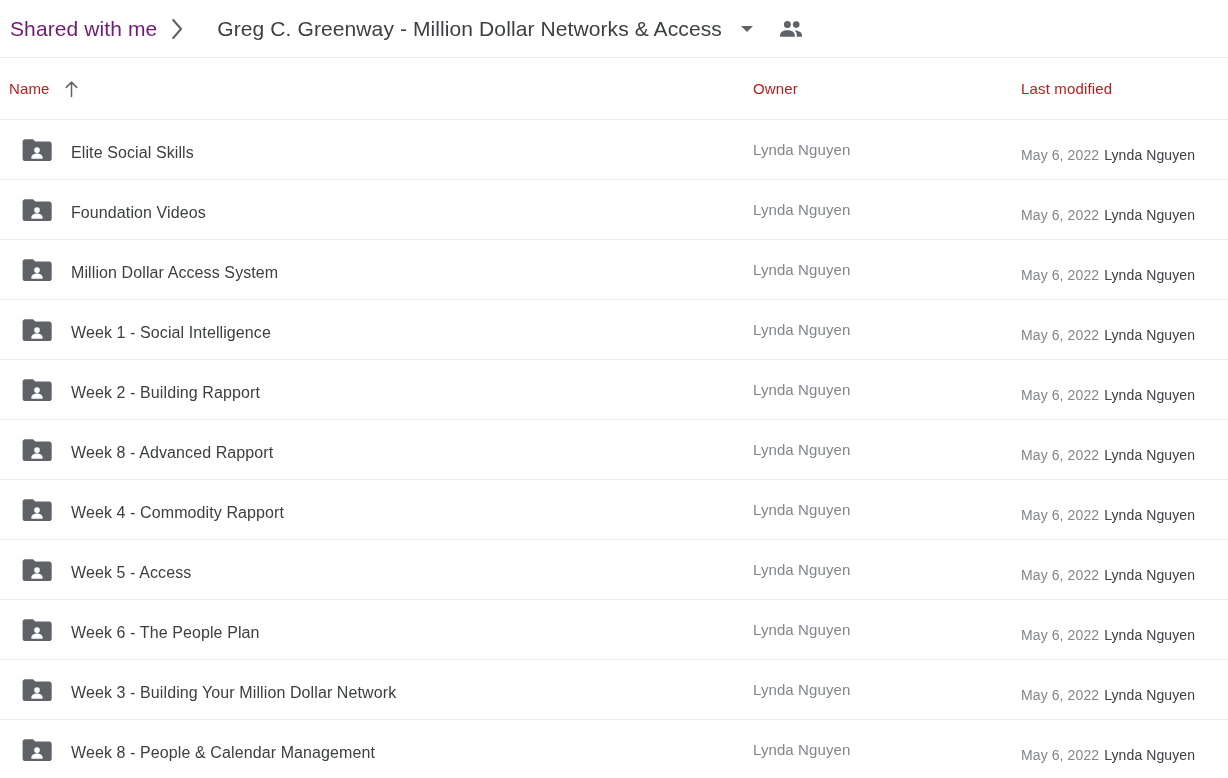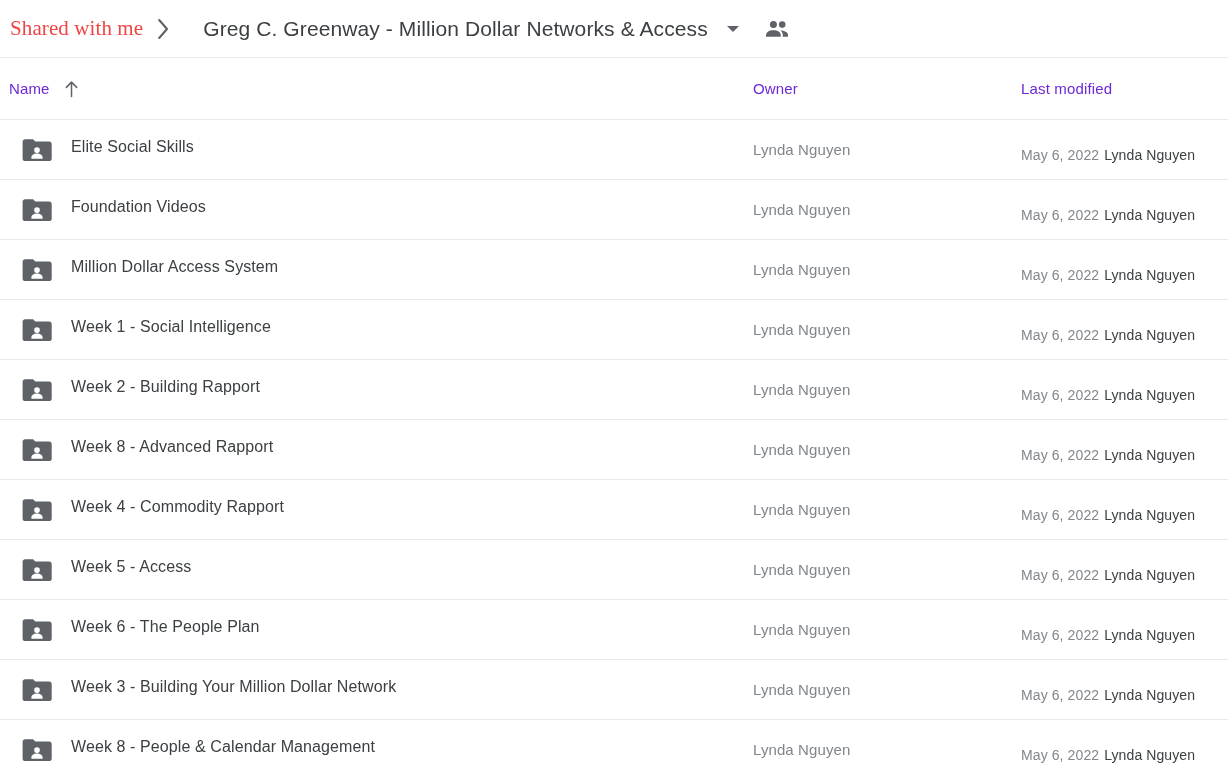--- a/index.html
+++ b/index.html
@@ -15,25 +15,24 @@
   
   .breadcrumb-bar {
     height: 58px;
     display: flex;
     align-items: center;
     padding: 0 12px 0 10px;
     border-bottom: 1px solid #e8eaed;
   }
   .crumb-parent {
     font-size: 21px;
-    color: #ef4444;
-    letter-spacing: 0.1px;
-    white-space: nowrap;
-    cursor: pointer;
-    font-family: Liberation Serif, serif;
+    color: #701a75;
+    letter-spacing: 0.1px;
+    white-space: nowrap;
+    cursor: pointer;
   }
   .crumb-sep {
     display: inline-flex;
     align-items: center;
     justify-content: center;
     width: 40px;
     color: #5f6368;
     flex: 0 0 auto;
   }
   .crumb-current {
@@ -70,21 +69,21 @@
     flex: 0 0 auto;
   }
 
   
   .col-head {
     height: 62px;
     display: flex;
     align-items: center;
     border-bottom: 1px solid #e8eaed;
     font-size: 15px;
-    color: #6d28d9;
+    color: #b91c1c;
   }
   .ch-name {
     width: 742px;
     padding-left: 9px;
     display: flex;
     align-items: center;
     cursor: pointer;
   }
   .ch-name .lbl { letter-spacing: 0.15px; }
   .sort-arrow {
@@ -110,21 +109,21 @@
   .row {
     height: 60px;
     display: flex;
     align-items: center;
     border-bottom: 1px solid #e8eaed;
     cursor: pointer;
   }
   .cell-name {
     width: 742px;
     display: flex;
-    align-items: flex-start;
+    align-items: flex-end;
     padding-left: 22px;
   }
   .folder-icon {
     width: 30px;
     height: 24px;
     flex: 0 0 auto;
     display: block;
   }
   .name-text {
     margin-left: 19px;

